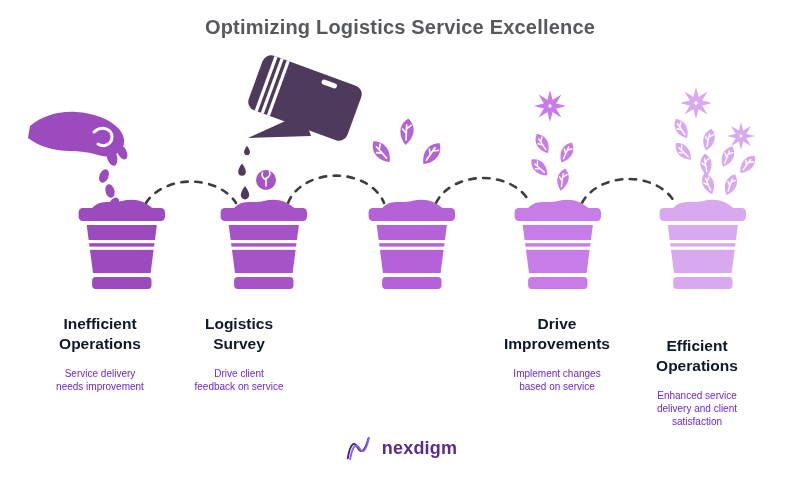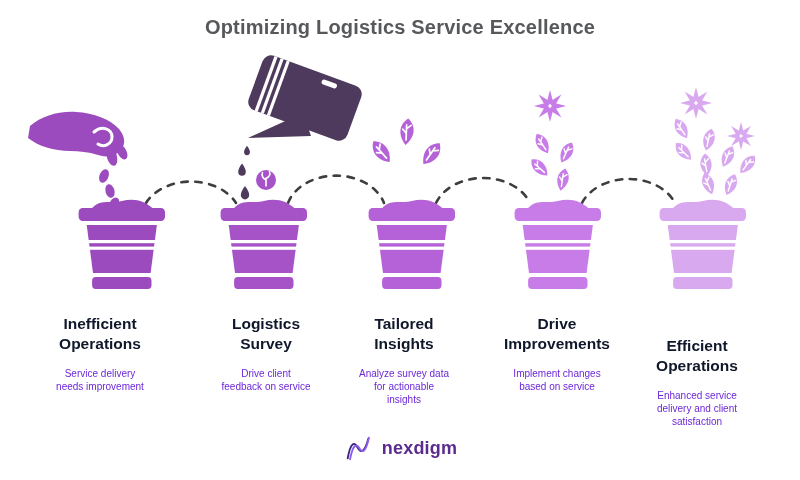--- a/index.html
+++ b/index.html
@@ -14,21 +14,21 @@
   .art{position:absolute;top:52px;left:0;width:800px;height:250px;}
   .label-col{position:absolute;top:314px;width:170px;text-align:center;}
   .label-col h2{
     margin:0;font-size:15.5px;line-height:1.28;font-weight:700;color:#0f172a;
     white-space:pre-line;
   }
   .label-col p{
     margin:13px 0 0 0;font-size:10px;line-height:1.32;color:#6d28d9;
     white-space:pre-line;
   }
-  .col1{left:15px;} .col2{left:181px;} .col3{left:319px;} .col4{left:472px;} .col5{left:612px;margin-top:22px;}
+  .col1{left:15px;} .col2{left:154px;} .col3{left:319px;} .col4{left:472px;} .col5{left:612px;margin-top:22px;}
   .footer{
     position:absolute;top:428px;left:0;width:800px;height:40px;
     display:flex;align-items:center;justify-content:center;gap:7px;
   }
   .wordmark{font-size:18px;font-weight:700;color:#5b2b8f;letter-spacing:.2px;text-align:center;}
 </style>
 </head>
 <body>
 
 <div class="canvas">
@@ -139,27 +139,20 @@
 Operations</h2>
     <p>Service delivery
 needs improvement</p>
   </div>
   <div class="label-col col2">
     <h2>Logistics
 Survey</h2>
     <p>Drive client
 feedback on service</p>
   </div>
-  <div class="label-col col3">
-    <h2>Tailored
-Insights</h2>
-    <p>Analyze survey data
-for actionable
-insights</p>
-  </div>
   <div class="label-col col4">
     <h2>Drive
 Improvements</h2>
     <p>Implement changes
 based on service</p>
   </div>
   <div class="label-col col5">
     <h2>Efficient
 Operations</h2>
     <p>Enhanced service

